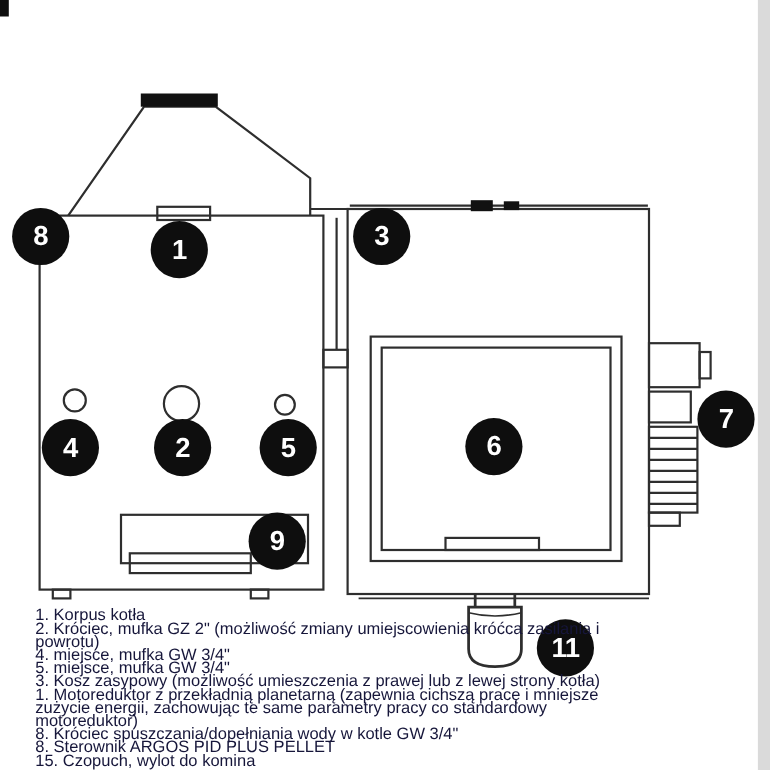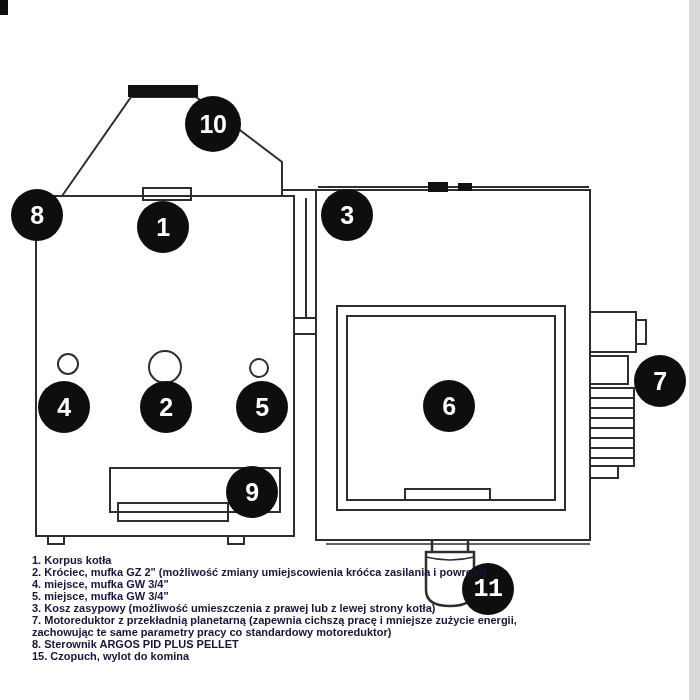--- a/index.html
+++ b/index.html
@@ -14,21 +14,21 @@
     position:absolute;left:0;top:0;width:8px;height:15px;background:#0e0e0e;
   }
   .diagram-svg{position:absolute;left:0;top:0;}
   .badge{
     position:absolute;width:52px;height:52px;border-radius:50%;
     background:#0e0e0e;color:#ffffff;display:flex;align-items:center;justify-content:center;
     font-weight:700;font-size:25px;line-height:1;letter-spacing:-0.5px;
   }
   .legend{
     position:absolute;left:32px;top:554px;width:516px;
-    color:#16163a;font-weight:700;font-size:11px;line-height:12px;
+    color:#16163a;font-weight:400;font-size:15px;line-height:12px;
   }
   .legend-item{margin:0;padding:0;}
 </style>
 </head>
 <body>
 
 <div class="canvas">
 
   <svg class="diagram-svg" width="700" height="700" viewBox="0 0 700 700" fill="none" stroke="#2e2e2e" stroke-width="2">
 
@@ -96,29 +96,29 @@
 
   <div class="badge" style="left:137px;top:201px;">1</div>
   <div class="badge" style="left:140px;top:381px;">2</div>
   <div class="badge" style="left:321px;top:189px;">3</div>
   <div class="badge" style="left:38px;top:381px;">4</div>
   <div class="badge" style="left:236px;top:381px;">5</div>
   <div class="badge" style="left:423px;top:380px;">6</div>
   <div class="badge" style="left:634px;top:355px;">7</div>
   <div class="badge" style="left:11px;top:189px;">8</div>
   <div class="badge" style="left:226px;top:466px;">9</div>
-  <div class="badge" style="left:185px;top:96px;width:56px;height:56px;">10</div>
-  <div class="badge" style="left:462px;top:563px;font-family:Liberation Mono, monospace;">11</div>
+  <div class="badge" style="left:488px;top:563px;">11</div>
 
   <div class="legend">
     <div class="legend-item">1. Korpus kotła</div>
     <div class="legend-item">2. Króciec, mufka GZ 2" (możliwość zmiany umiejscowienia króćca zasilania i powrotu)</div>
     <div class="legend-item">4. miejsce, mufka GW 3/4"</div>
     <div class="legend-item">5. miejsce, mufka GW 3/4"</div>
     <div class="legend-item">3. Kosz zasypowy (możliwość umieszczenia z prawej lub z lewej strony kotła)</div>
-    <div class="legend-item">7. Motoreduktor z przekładnią planetarną (zapewnia cichszą pracę i mniejsze zużycie energii, zachowując te same parametry pracy co standardowy motoreduktor)</div>
+    <div class="legend-item">1. Motoreduktor z przekładnią planetarną (zapewnia cichszą pracę i mniejsze zużycie energii, zachowując te same parametry pracy co standardowy motoreduktor)</div>
+    <div class="legend-item">8. Króciec spuszczania/dopełniania wody w kotle GW 3/4"</div>
     <div class="legend-item">8. Sterownik ARGOS PID PLUS PELLET</div>
     <div class="legend-item">15. Czopuch, wylot do komina</div>
   </div>
 
   <div class="corner-mark"></div>
   <div class="edge-strip"></div>
 </div>
 
 </body></html>

